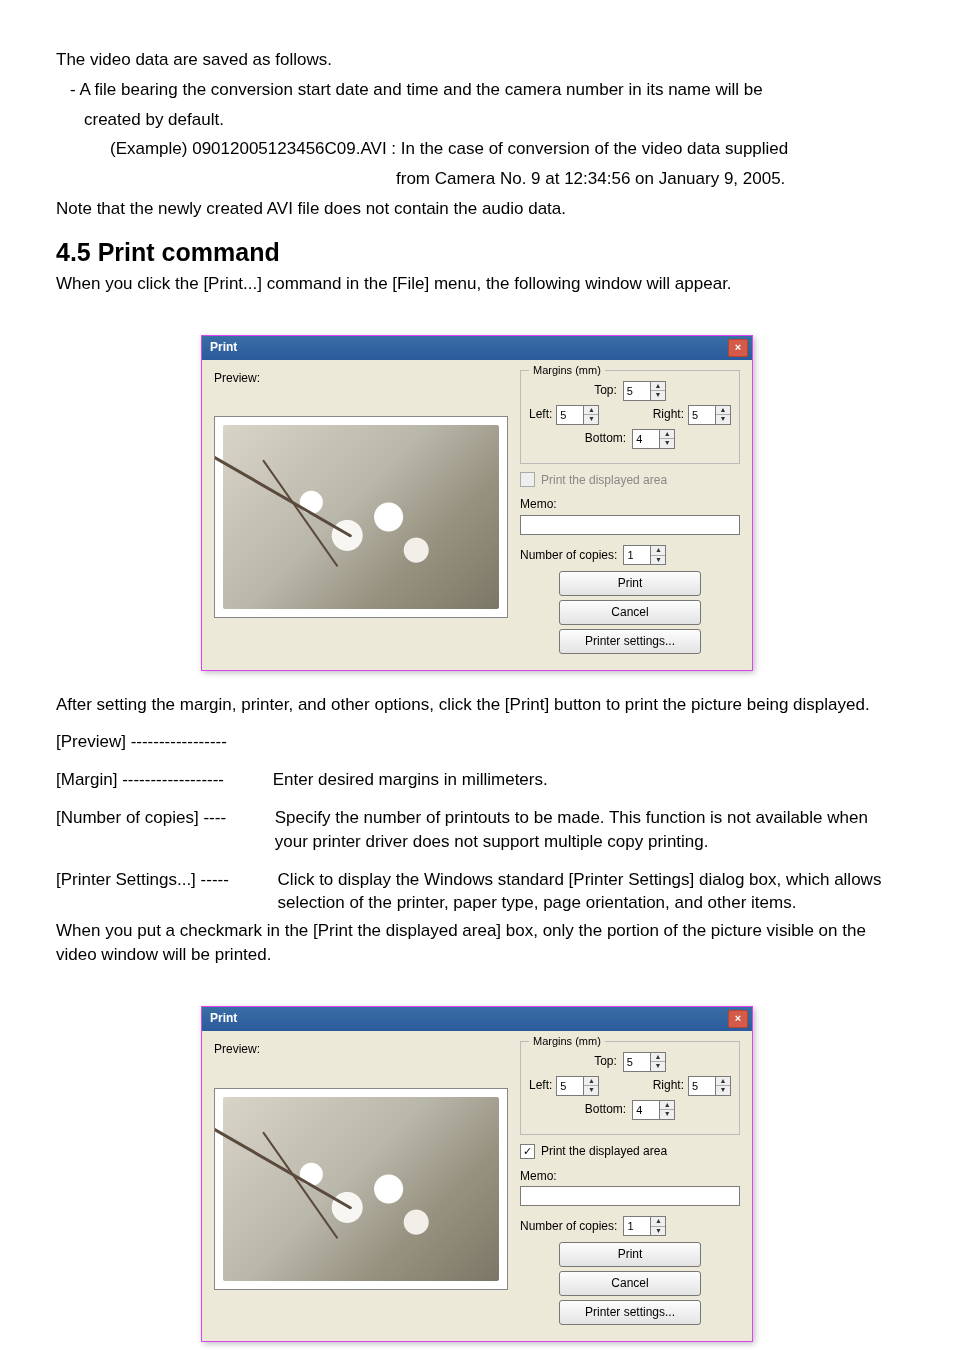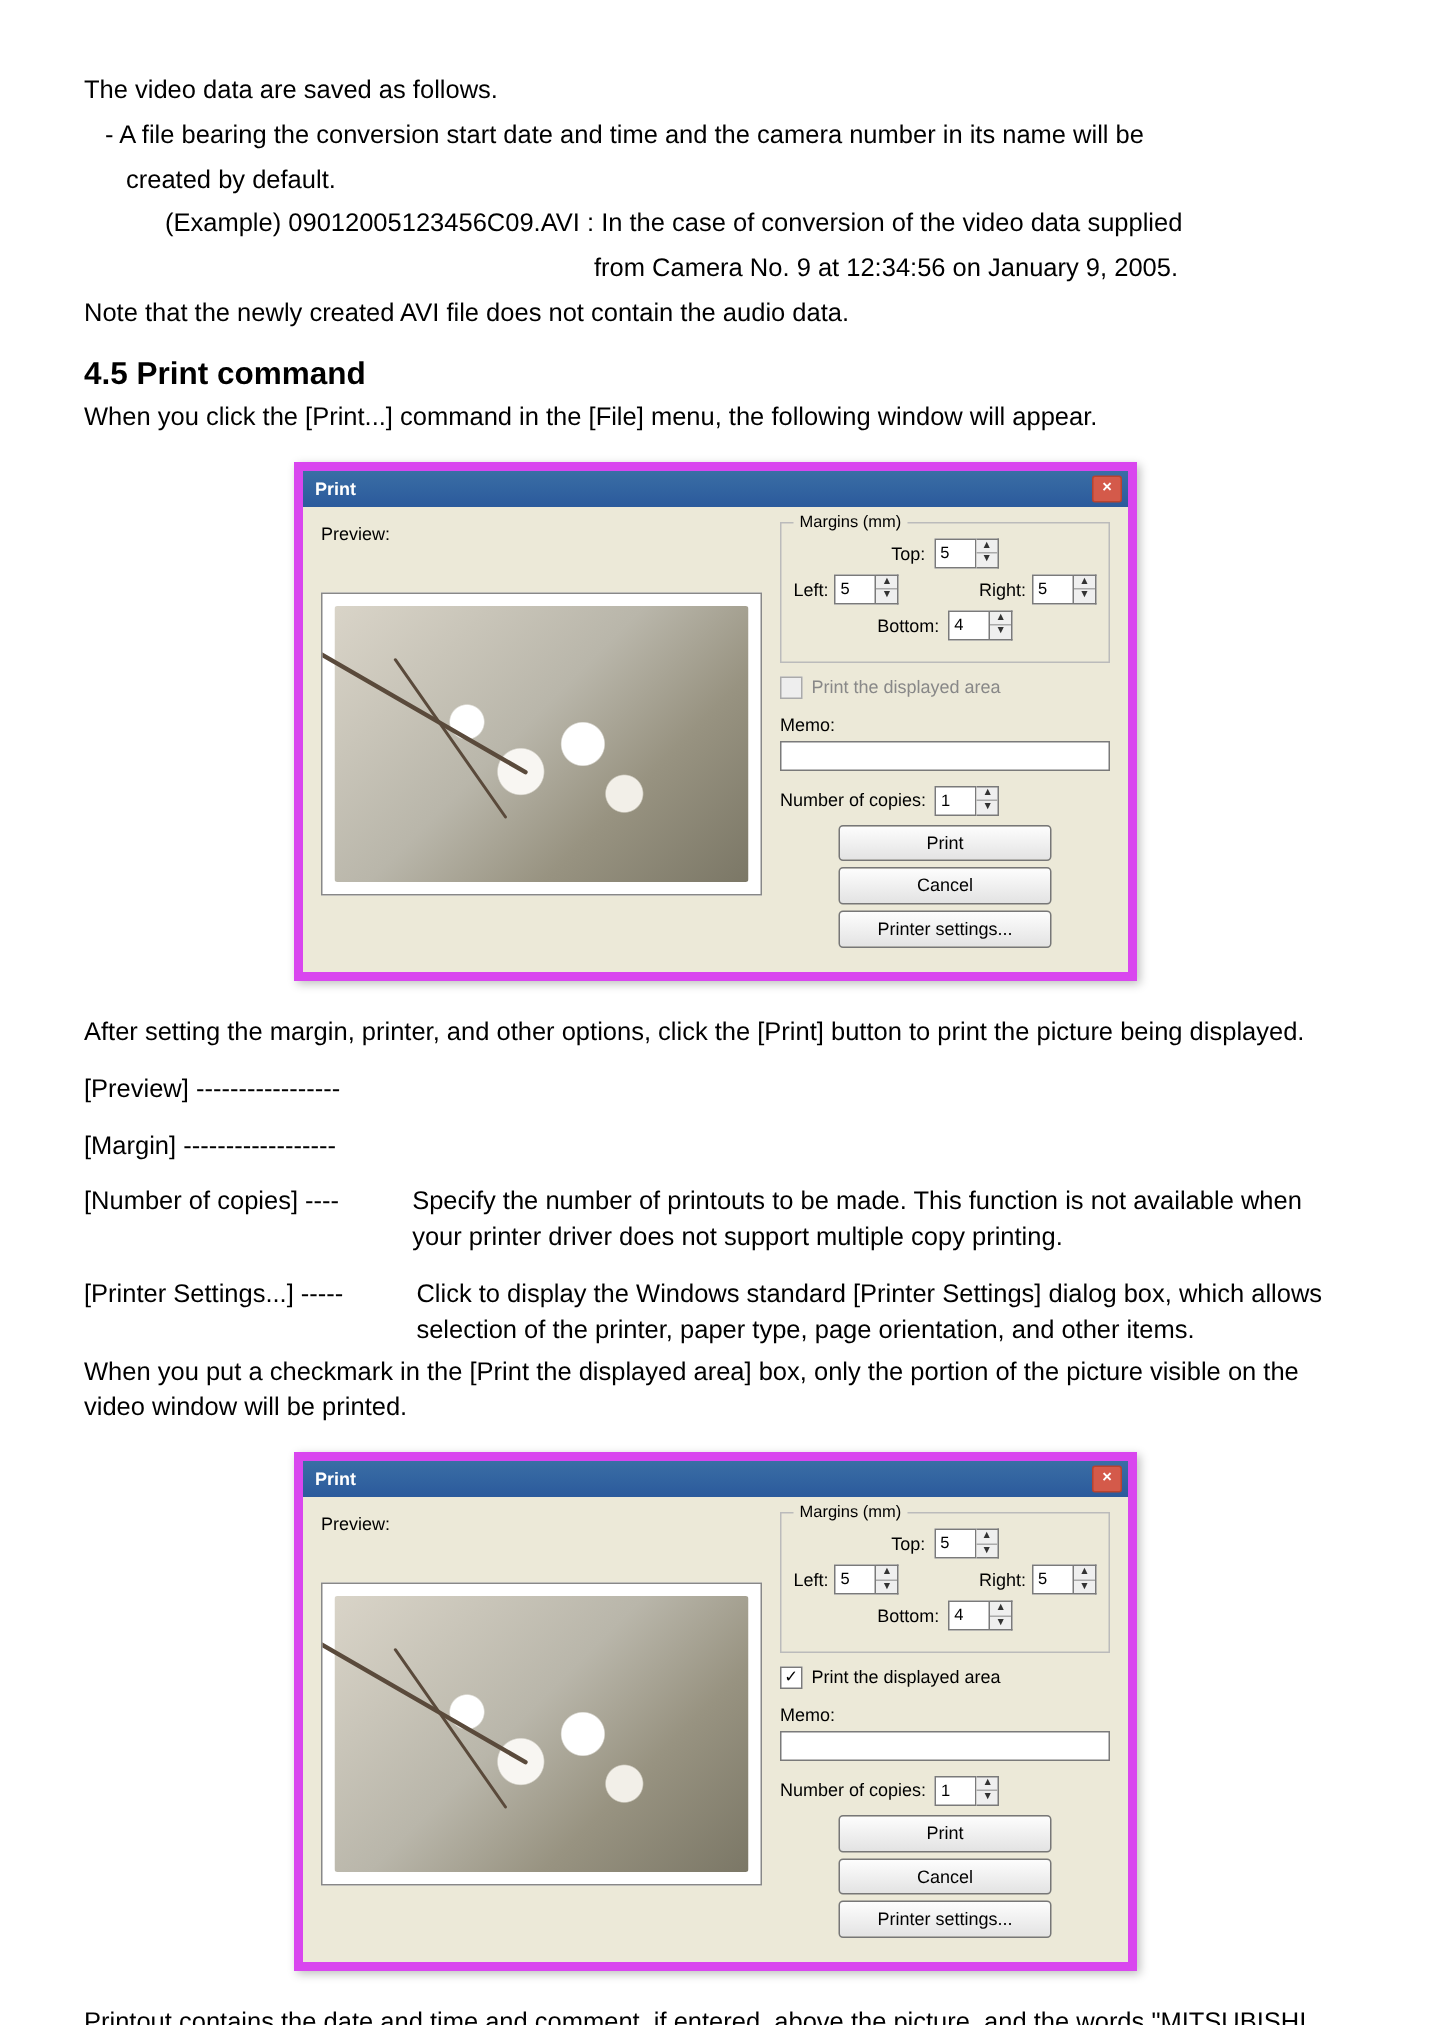--- a/index.html
+++ b/index.html
@@ -11,40 +11,41 @@
     width: 954px;
     box-sizing: border-box;
     font-size: 17px;
     line-height: 1.4;
   }
   p { margin: 0 0 6px 0; }
   .indent1 { padding-left: 14px; }
   .indent2 { padding-left: 54px; }
   .indent2b { padding-left: 340px; }
   h2 {
-    font-size: 21px;
+    font-size: 25px;
     font-weight: bold;
     margin: 14px 0 2px 0;
   }
   .section-gap { margin-top: 4px; }
   .def-row { display: flex; margin-top: 14px; gap: 44px; }
   .def-label { white-space: pre; }
   .def-body { flex: 1; }
   .dialog-wrap {
     display: flex;
     justify-content: center;
     margin: 18px 0 22px 0;
   }
   .dialog {
     width: 550px;
-    border: 6px solid #d946ef;
+    border: 1px solid #d946ef;
     background: #ece9d8;
     box-shadow: 2px 2px 6px rgba(0,0,0,0.25);
     font-size: 12px;
     color: #000;
+    margin-top: 21px;
   }
   .titlebar {
     background: linear-gradient(#3a6ea5, #2b5a9c);
     color: #fff;
     display: flex;
     align-items: center;
     justify-content: space-between;
     padding: 3px 4px 3px 8px;
     font-weight: bold;
     font-size: 12px;
@@ -316,20 +317,21 @@
   </div>
 </div>
 
 <p>After setting the margin, printer, and other options, click the [Print] button to print the picture being displayed.</p>
 
 <div class="def-row">
   <span class="def-label">[Preview] ----------------- </span>
 </div>
 <div class="def-row">
   <span class="def-label">[Margin] ------------------ </span>
+  <span class="def-body">Enter desired margins in millimeters.</span>
 </div>
 <div class="def-row">
   <span class="def-label">[Number of copies] ---- </span>
   <span class="def-body">Specify the number of printouts to be made. This function is not available when your printer driver does not support multiple copy printing.</span>
 </div>
 <div class="def-row">
   <span class="def-label">[Printer Settings...] ----- </span>
   <span class="def-body">Click to display the Windows standard [Printer Settings] dialog box, which allows selection of the printer, paper type, page orientation, and other items.</span>
 </div>
 

